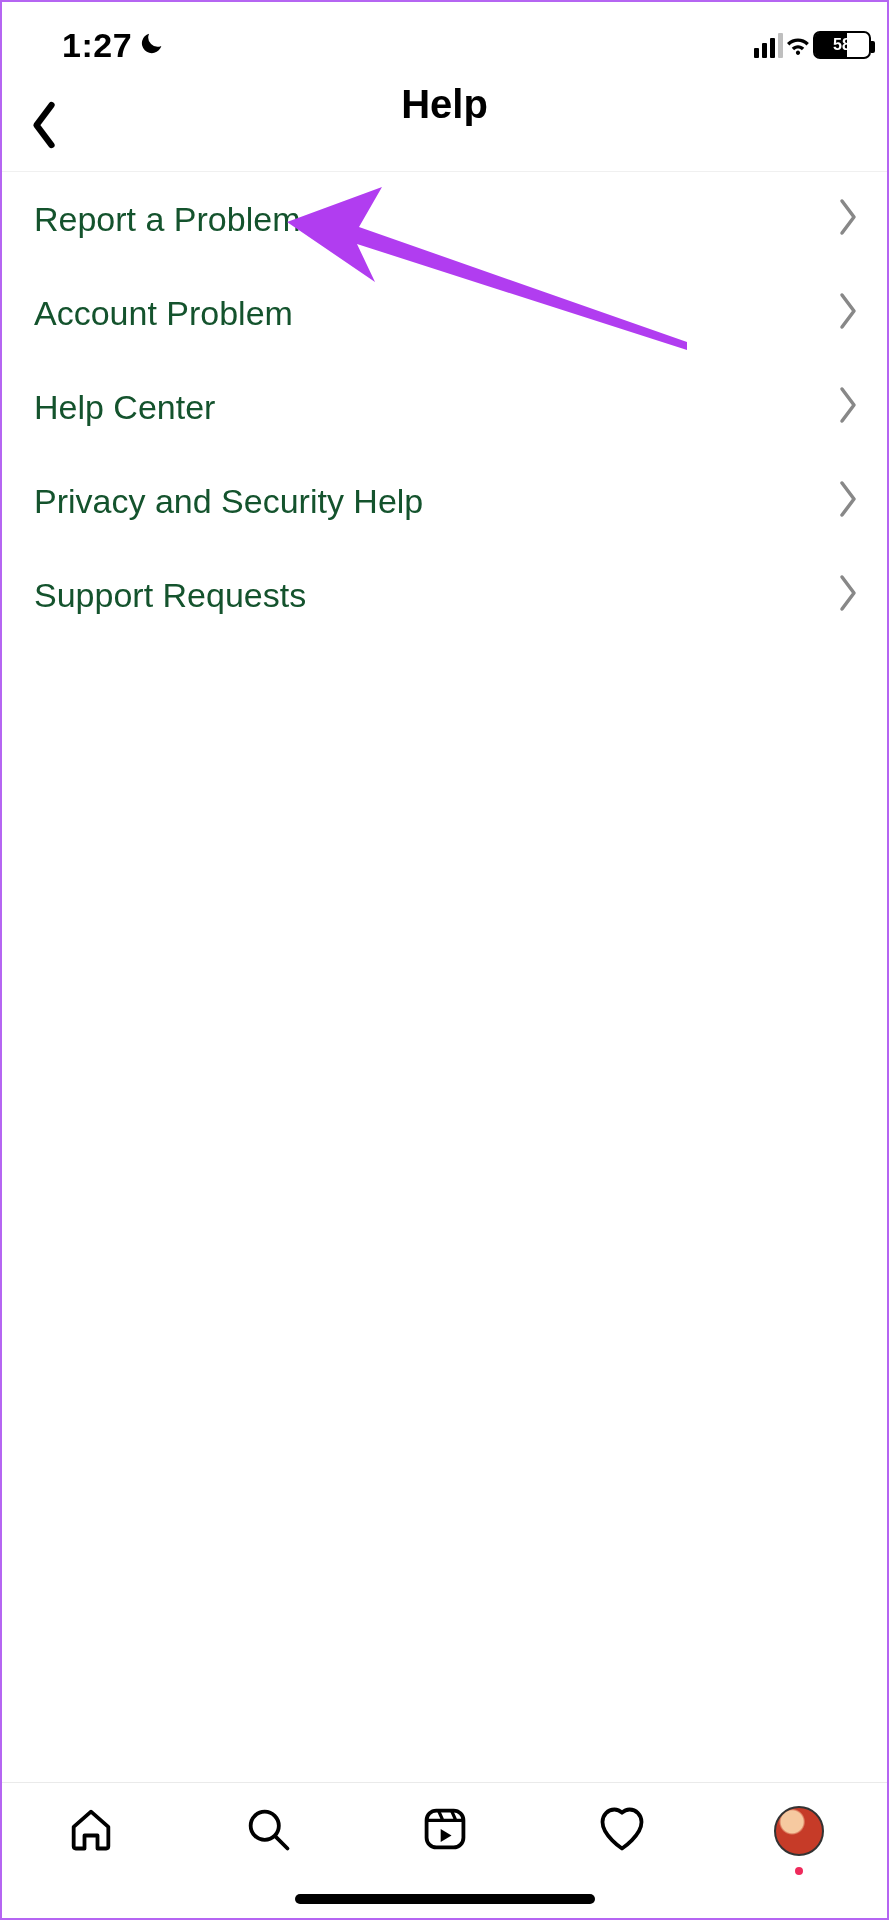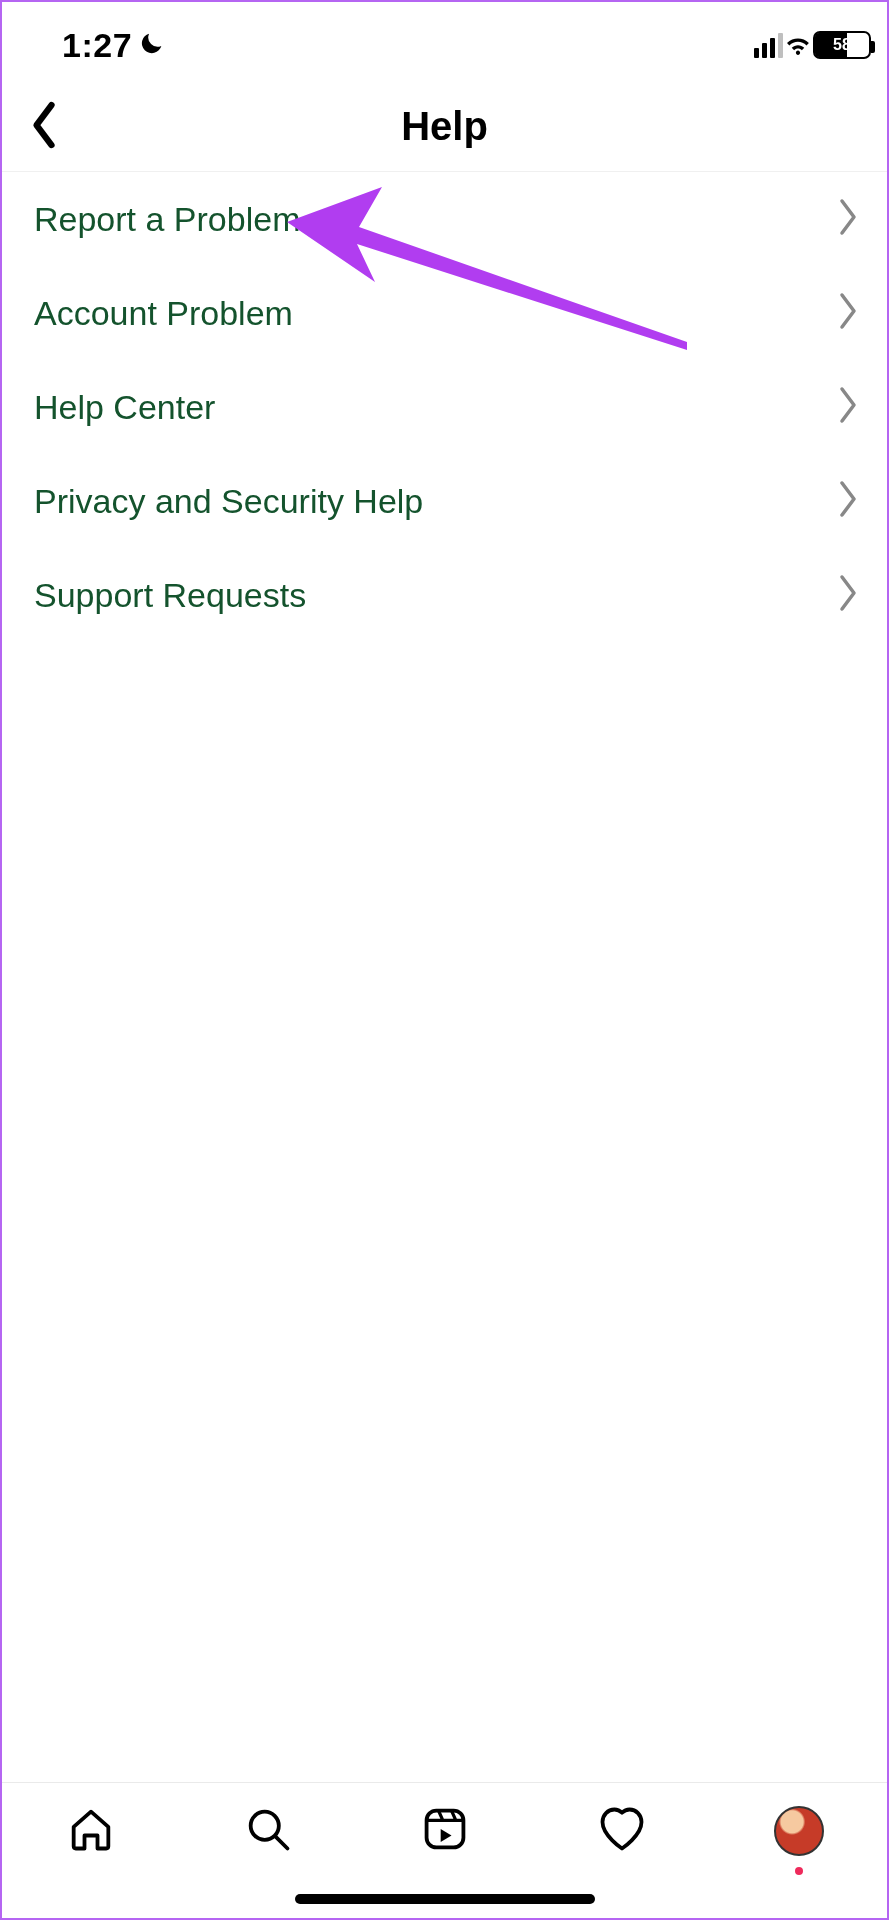--- a/index.html
+++ b/index.html
@@ -40,21 +40,21 @@
     background:#000; border-radius:0 2px 2px 0;
   }
   .battery .lvl {
     width:60%; height:100%; background:#000; border-radius:4px 0 0 4px;
     display:flex; align-items:center; justify-content:center;
   }
   .battery .num { color:#fff; font-size:16px; font-weight:700; position:absolute; width:100%; text-align:center; }
 
   
   .nav-header {
-    display:flex; align-items:center; justify-content:center;
+    display:flex; justify-content:center;
     height:90px; position:relative; border-bottom:1px solid #f0f0f0;
   }
   .nav-back {
     position:absolute; left:12px; top:50%; transform:translateY(-50%);
     width:60px; height:60px; display:flex; align-items:center; justify-content:center;
     background:none; border:none; cursor:pointer;
   }
   .nav-title { font-size:40px; font-weight:700; }
 
   

